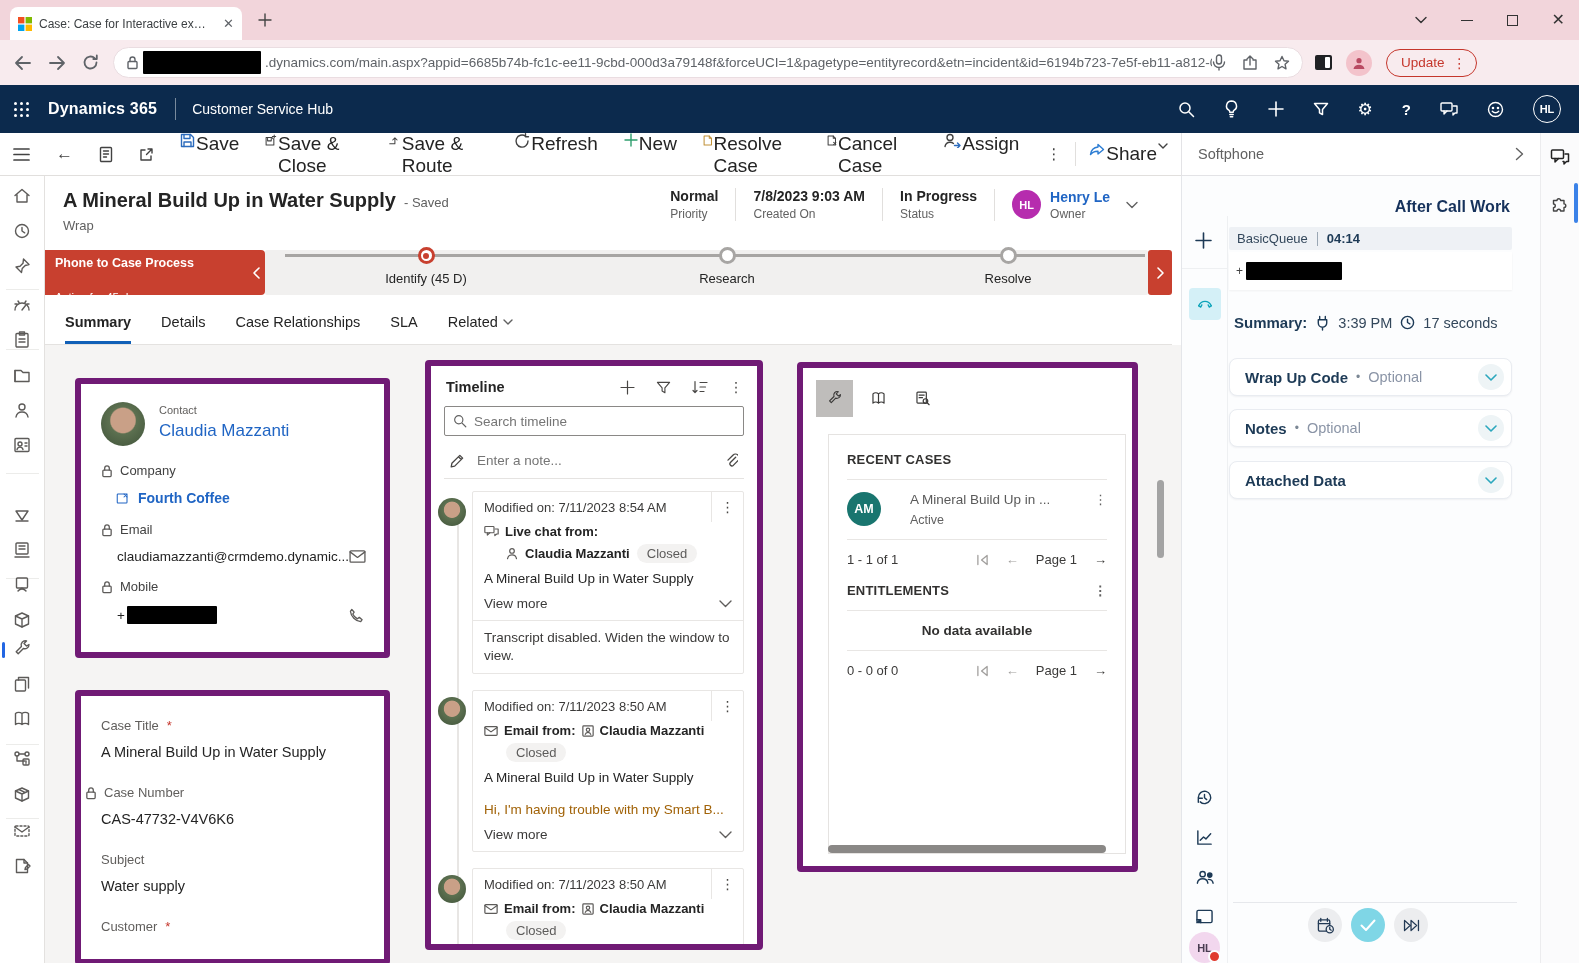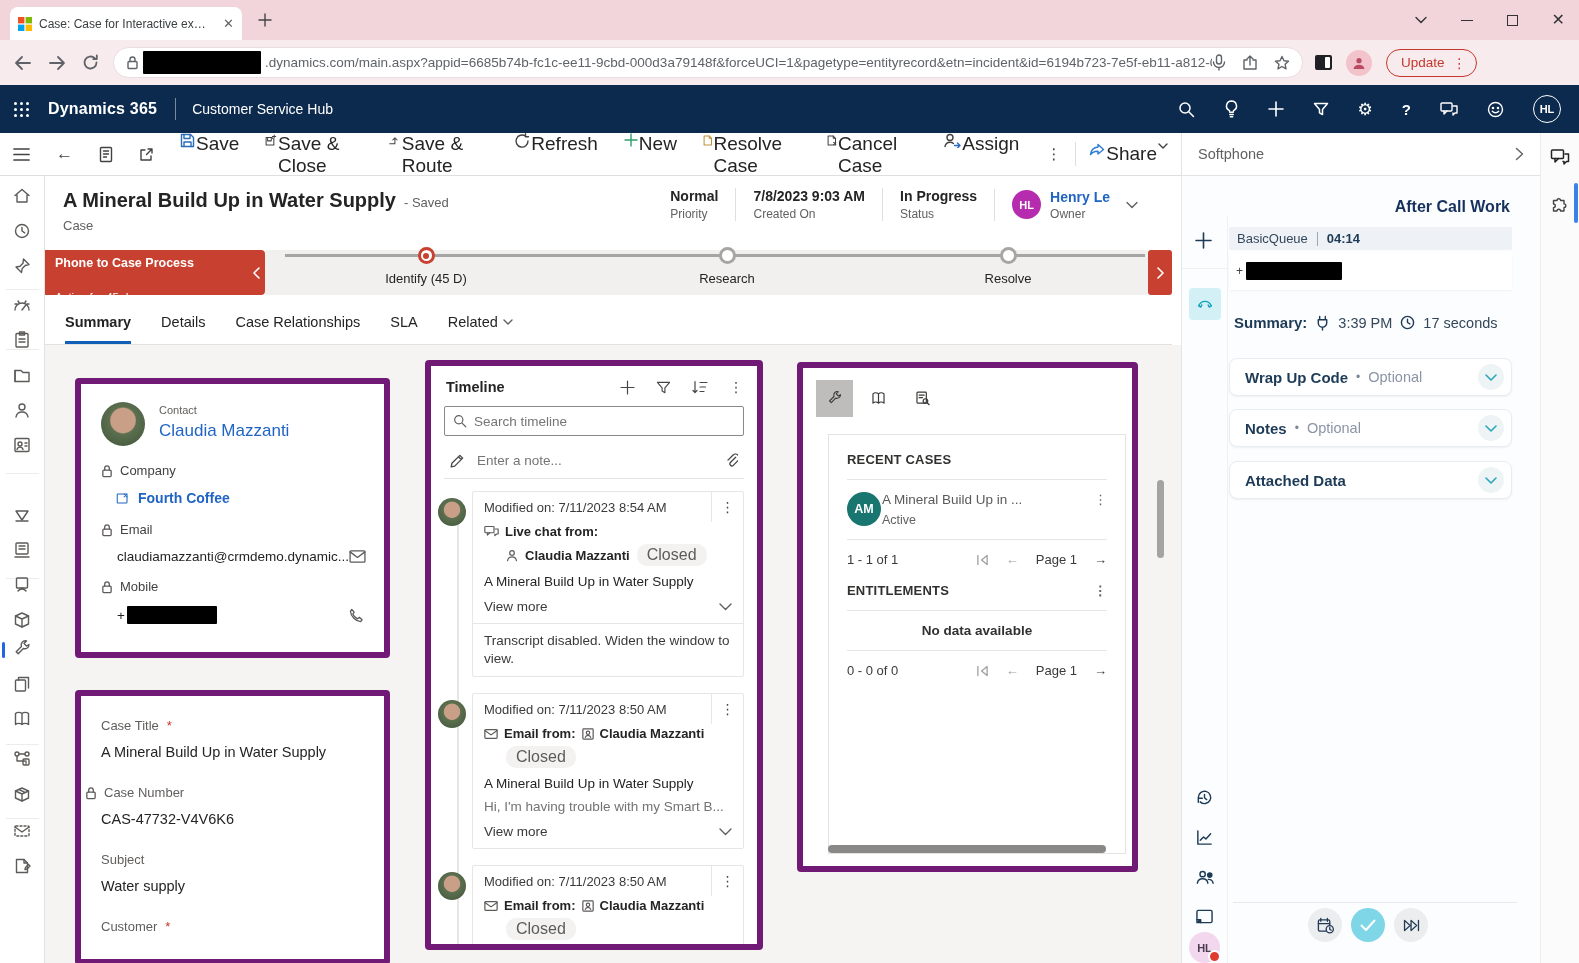--- a/index.html
+++ b/index.html
@@ -137,38 +137,38 @@
   .tl-entries { position:relative; margin:12px 13px 0; }
   .tl-entries::before { content:""; position:absolute; left:13px; top:18px; bottom:0; width:2px; background:#e8e6e4; }
   .entry { position:relative; margin-left:28px; margin-bottom:16px; border:1px solid #e8e6e4; border-radius:2px; background:#fff; }
   .e-avatar { position:absolute; left:-35px; top:6px; width:28px; height:28px; border-radius:50%; background:radial-gradient(circle at 50% 42%, #c9a087 0 36%, #5c7050 40%, #3f5239 100%); }
   .e-head { display:flex; align-items:center; height:30px; }
   .e-mod { font-size:13px; color:#3b3a39; padding-left:11px; flex:1; }
   .e-kebab { width:32px; align-self:stretch; display:flex; align-items:center; justify-content:center; border-left:1px solid #e8e6e4; color:#484644; font-size:14px; }
   .e-body { padding:2px 11px 9px; }
   .e-line { display:flex; align-items:center; gap:6px; font-size:13px; font-weight:700; color:#242424; }
   .e-line .row-icon { flex:none; }
-  .pill { background:#f3f2f1; border-radius:10px; padding:2px 10px; font-size:16px; font-weight:400; color:#5c5b5a; }
+  .pill { background:#f3f2f1; border-radius:10px; padding:2px 10px; font-size:13px; font-weight:400; color:#5c5b5a; }
   .e-sub { font-size:13.5px; color:#242424; margin-top:8px; }
-  .e-prev { font-size:13.5px; color:#737373; margin-top:8px; }
+  .e-prev { font-size:13.5px; color:#a16207; margin-top:17px; }
   .e-more { display:flex; align-items:center; margin-top:10px; font-size:13.5px; color:#3b3a39; }
   .e-more .chev { margin-left:auto; color:#605e5c; }
   .e-foot { border-top:1px solid #e8e6e4; padding:8px 11px; font-size:13.5px; color:#3b3a39; line-height:1.35; }
   .ind { margin-left:22px; margin-top:5px; display:flex; }
 
   
   .right-panel { left:752px; top:17px; width:341px; height:510px; }
   .tools { display:flex; gap:7px; padding:12px 0 0 13px; }
   .tool-btn { width:37px; height:37px; display:flex; align-items:center; justify-content:center; color:#3b3a39; }
   .tool-btn.sel { background:#bfbdbb; }
   .inner-card { position:absolute; left:25px; top:66px; width:298px; height:420px; border:1px solid #e5e3e1; background:#fff; padding:17px 18px; }
   .sec-h { display:flex; align-items:center; font-size:13px; font-weight:700; color:#323130; letter-spacing:.2px; }
   .sec-h .kb { margin-left:auto; color:#616161; font-size:13px; }
   .hr { border-top:1px solid #e8e6e4; margin:12px 0; }
-  .rc-row { display:flex; gap:1px; align-items:flex-start; }
+  .rc-row { display:flex; gap:29px; align-items:flex-start; }
   .rc-av { width:34px; height:34px; border-radius:50%; background:#19756f; color:#fff; font-size:12.5px; font-weight:600; display:flex; align-items:center; justify-content:center; flex:none; }
   .rc-title { font-size:13.5px; color:#5a5a5a; }
   .rc-status { font-size:12.5px; color:#616161; margin-top:6px; }
   .rc-kebab { margin-left:auto; color:#616161; font-size:13px; }
   .pager { display:flex; align-items:center; font-size:13px; color:#3b3a39; }
   .pager .pg-icons { margin-left:auto; display:flex; align-items:center; gap:17px; }
   .pg-dis { color:#a19f9d; }
   .empty { text-align:center; font-size:13.5px; font-weight:600; color:#323130; margin:4px 0; }
   .hscroll { position:absolute; left:25px; top:477px; width:278px; height:8px; background:#8a8886; border-radius:4px; }
 
@@ -593,21 +593,21 @@
         </svg>
       </span>
 
   </div>
 
   <div class="rec-header">
     <div class="rec-title-row">
       <span class="rec-title">A Mineral Build Up in Water Supply</span>
       <span class="rec-saved">- Saved</span>
     </div>
-    <div class="rec-entity">Case</div>
+    <div class="rec-entity">Wrap</div>
     <div class="hdr-fields">
       <div class="hf">
         <div class="v">Normal</div>
         <div class="l">Priority</div>
       </div>
       <div class="hf">
         <div class="v">7/8/2023 9:03 AM</div>
         <div class="l">Created On</div>
       </div>
       <div class="hf">

